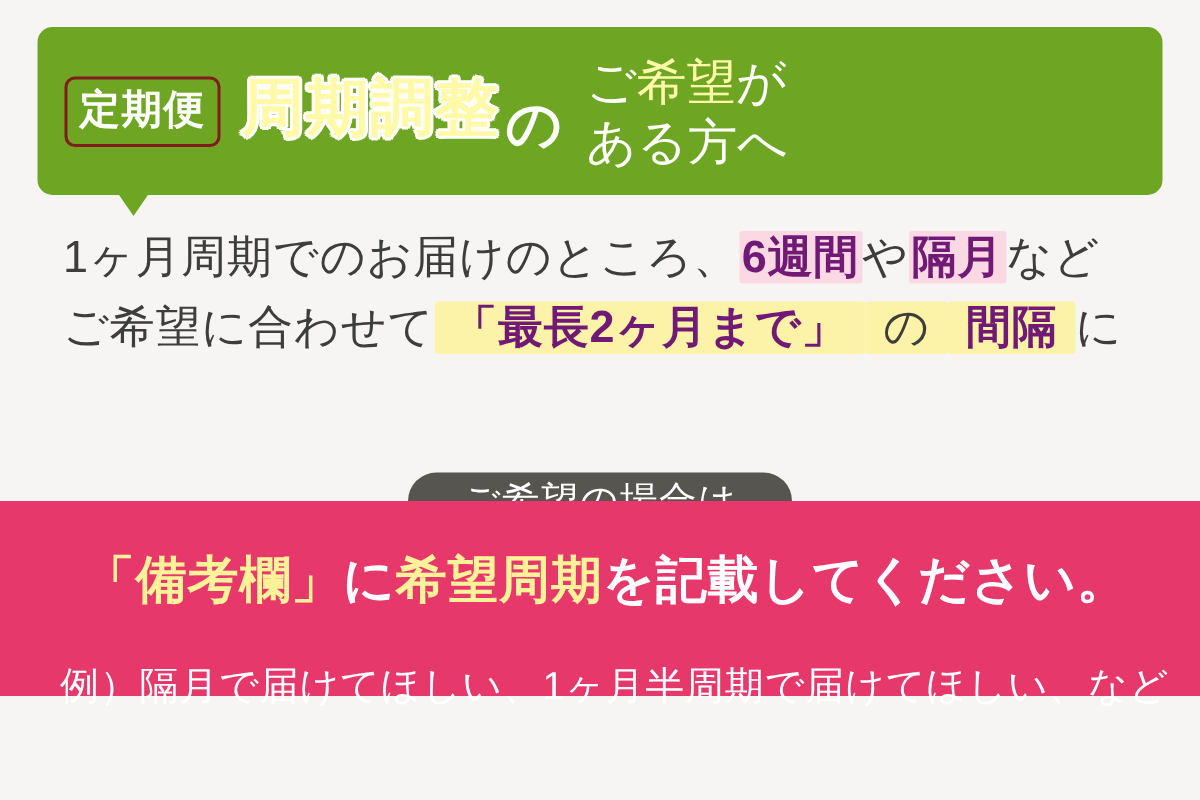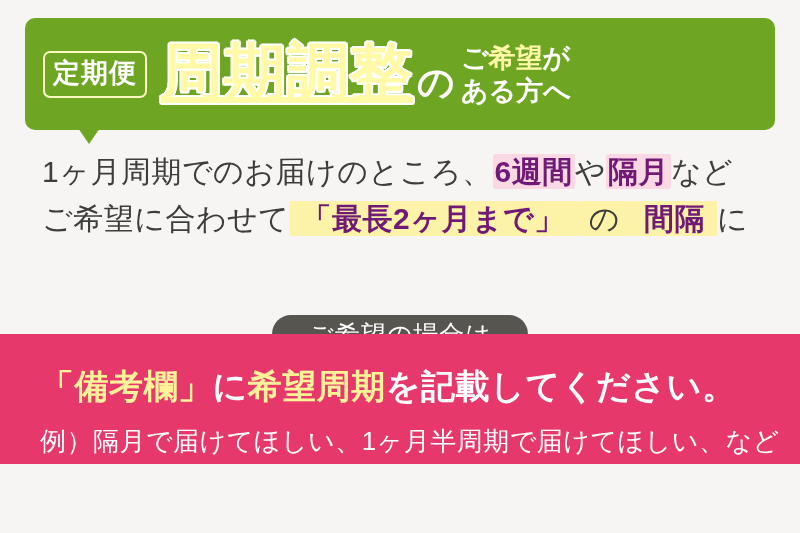--- a/index.html
+++ b/index.html
@@ -40,62 +40,61 @@
     left: 78px;
     top: 128px;
     width: 0;
     height: 0;
     border-left: 11px solid transparent;
     border-right: 11px solid transparent;
     border-top: 16px solid #6ea522;
   }
   .badge {
     flex: 0 0 auto;
-    border: 2px solid #fef9c3;
+    border: 2px solid #7f1d1d;
     border-radius: 7px;
     color: #ffffff;
     font-size: 27px;
     font-weight: bold;
     letter-spacing: 1px;
     padding: 7px 8px 9px 8px;
     line-height: 1;
     margin-right: 14px;
     white-space: nowrap;
   }
   .banner-main {
     flex: 0 0 auto;
     color: #fff9a8;
-    font-size: 62px;
+    font-size: 42px;
     font-weight: bold;
     line-height: 1;
     letter-spacing: 1px;
     white-space: nowrap;
     text-shadow:
        2px 0 0 #ffffff, -2px 0 0 #ffffff, 0 2px 0 #ffffff, 0 -2px 0 #ffffff,
        1.5px 1.5px 0 #ffffff, -1.5px 1.5px 0 #ffffff, 1.5px -1.5px 0 #ffffff, -1.5px -1.5px 0 #ffffff;
     padding-bottom: 4px;
-    text-decoration: underline;
   }
   .banner-no {
     flex: 0 0 auto;
     color: #ffffff;
     font-size: 37px;
     font-weight: bold;
     line-height: 1;
     margin: 16px 4px 0 4px;
     white-space: nowrap;
   }
   .banner-right {
     flex: 0 0 auto;
     color: #ffffff;
-    font-size: 27px;
-    font-weight: bold;
+    font-size: 33px;
+    font-weight: normal;
     line-height: 1.22;
     white-space: nowrap;
-    margin-left: 2px;
+    margin-left: 12px;
     margin-top: 2px;
   }
   .banner-right .hl {
     color: #fff9a8;
   }
 
   
   .para {
     position: absolute;
     left: 42px;
@@ -143,34 +142,34 @@
   .pinkband {
     position: absolute;
     left: 0;
     top: 334px;
     width: 800px;
     height: 130px;
     background: #e7386b;
   }
   .pink-main {
     position: absolute;
-    left: 40px;
+    left: 56px;
     top: 364px;
     width: 740px;
     color: #ffffff;
     font-size: 34px;
     font-weight: bold;
     letter-spacing: 0.5px;
     white-space: nowrap;
   }
   .pink-main .ylw { color: #fff39a; }
   .pink-sub {
     position: absolute;
     left: 40px;
-    top: 424px;
+    top: 440px;
     width: 740px;
     color: #ffffff;
     font-size: 26px;
     letter-spacing: 0.5px;
     white-space: nowrap;
   }
 
   
   .footer-note {
     position: absolute;

